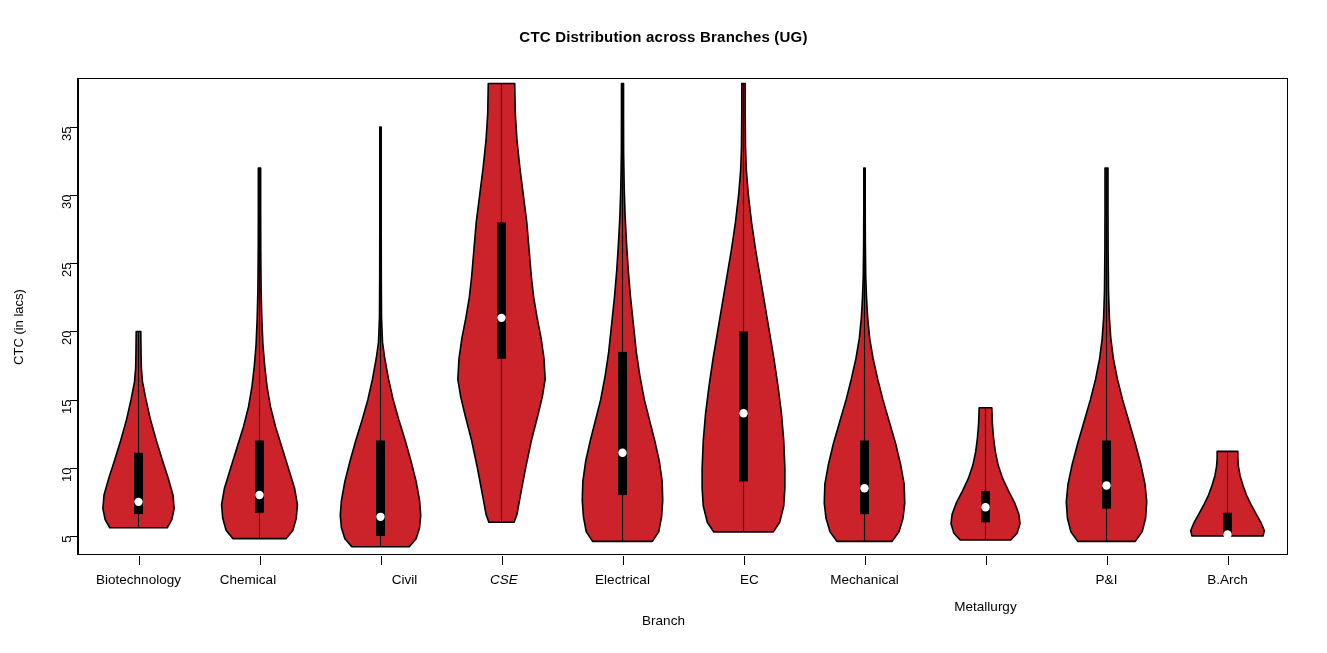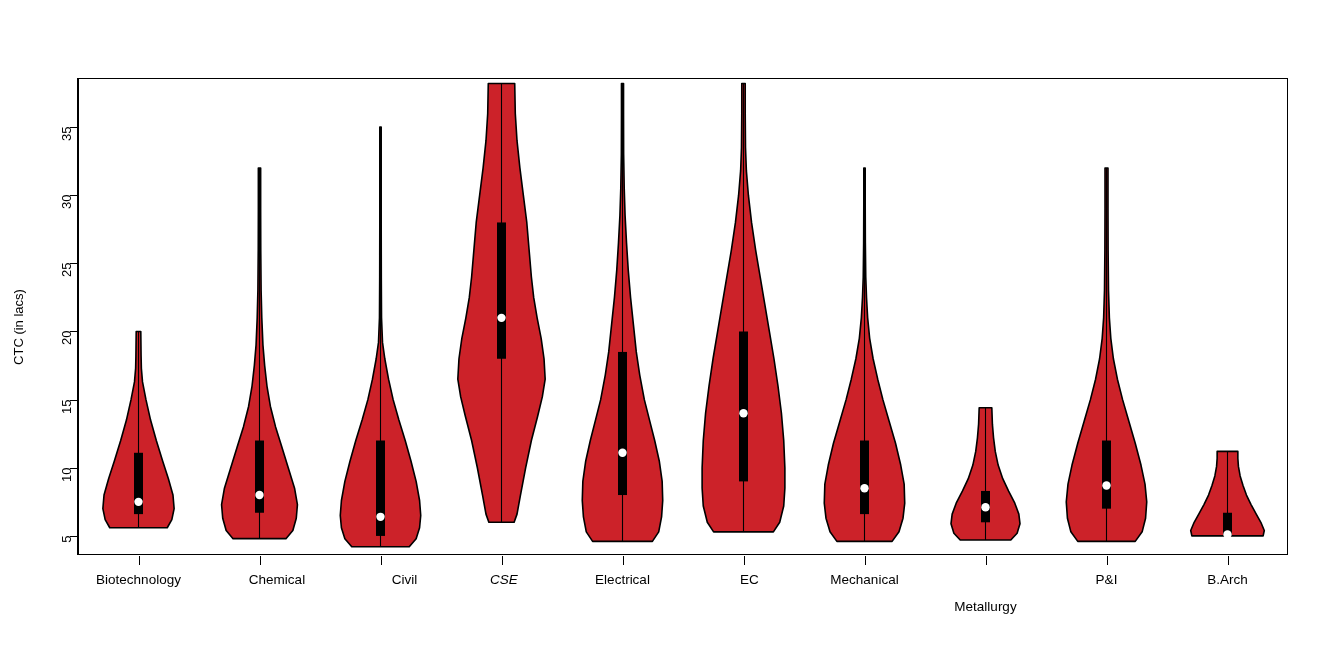--- a/index.html
+++ b/index.html
@@ -40,20 +40,21 @@
   }
   #x-axis-title{
     position:absolute;left:0;top:613px;width:1327px;text-align:center;font-size:13.5px;
   }
 </style>
 </head>
 <body>
 
 <div id="root">
 
+  <div id="chart-title">CTC Distribution across Branches (UG)</div>
 
   <div id="y-axis">
     <div id="y-axis-line"></div>
     <div id="y-axis-title">CTC (in lacs)</div>
   <div class="y-tick-mark" style="top: 535.92px;"></div>
       <div class="y-tick-label" style="top: 528.92px;">5</div>
       <div class="y-tick-mark" style="top: 467.777px;"></div>
       <div class="y-tick-label" style="top: 460.777px;">10</div>
       <div class="y-tick-mark" style="top: 399.634px;"></div>
       <div class="y-tick-label" style="top: 392.634px;">15</div>
@@ -128,25 +129,26 @@
         <g>
           <path d="M 1185.13 457.92 L 1186.28 452.47 L 1182.84 444.29 L 1178.24 436.11 L 1173.06 426.57 L 1168.47 417.03 L 1165.02 407.49 L 1162.14 397.95 L 1160.42 388.41 L 1159.85 380.24 L 1159.85 373.42 L 1139.15 373.42 L 1139.15 380.24 L 1138.58 388.41 L 1136.86 397.95 L 1133.98 407.49 L 1130.53 417.03 L 1125.94 426.57 L 1120.76 436.11 L 1116.16 444.29 L 1112.72 452.47 L 1113.87 457.92 Z" fill="#CC2229" stroke="#000000" stroke-width="1.6" stroke-linejoin="round"></path>
           <line x1="1149.5" x2="1149.5" y1="457.92" y2="373.42285714285714" stroke="#000" stroke-width="1.1"></line>
           <rect x="1145" y="434.75142857142856" width="9" height="23.168571428571454" fill="#000000"></rect>
           <circle cx="1149.5" cy="456.5571428571429" r="4.2" fill="#FFFFFF"></circle>
         </g>
       </svg>
   </div>
 
   <div id="x-axis"></div>
+  <div id="x-axis-title">Branch</div>
 
 <div class="x-tick-mark" style="left: 138.5px;"></div>
     <div class="x-tick-label" style="left: 138.5px;">Biotechnology</div>
     <div class="x-tick-mark" style="left: 259.5px;"></div>
-    <div class="x-tick-label" style="left: 277px;">Chemical</div>
+    <div class="x-tick-label" style="left: 248px;">Chemical</div>
     <div class="x-tick-mark" style="left: 380.5px;"></div>
     <div class="x-tick-label" style="left: 380.5px; margin-left: 24px;">Civil</div>
     <div class="x-tick-mark" style="left: 501.5px;"></div>
     <div class="x-tick-label" style="left: 504px; font-style: italic;">CSE</div>
     <div class="x-tick-mark" style="left: 622.5px;"></div>
     <div class="x-tick-label" style="left: 622.5px;">Electrical</div>
     <div class="x-tick-mark" style="left: 743.5px;"></div>
     <div class="x-tick-label" style="left: 743.5px; margin-left: 6px;">EC</div>
     <div class="x-tick-mark" style="left: 864.5px;"></div>
     <div class="x-tick-label" style="left: 864.5px;">Mechanical</div>

